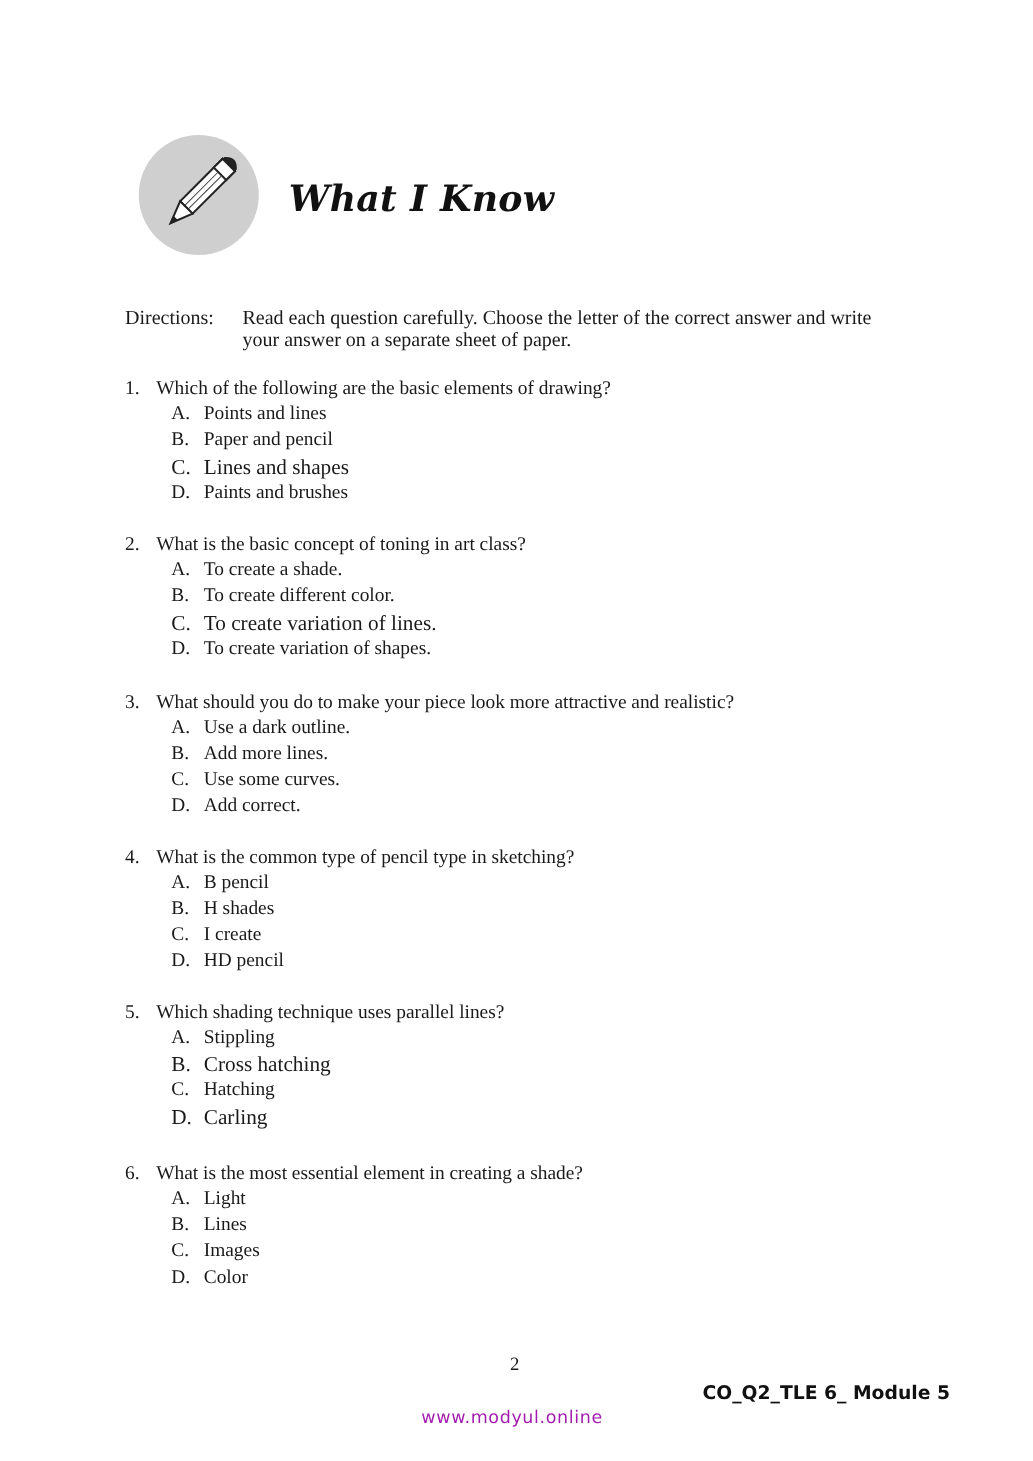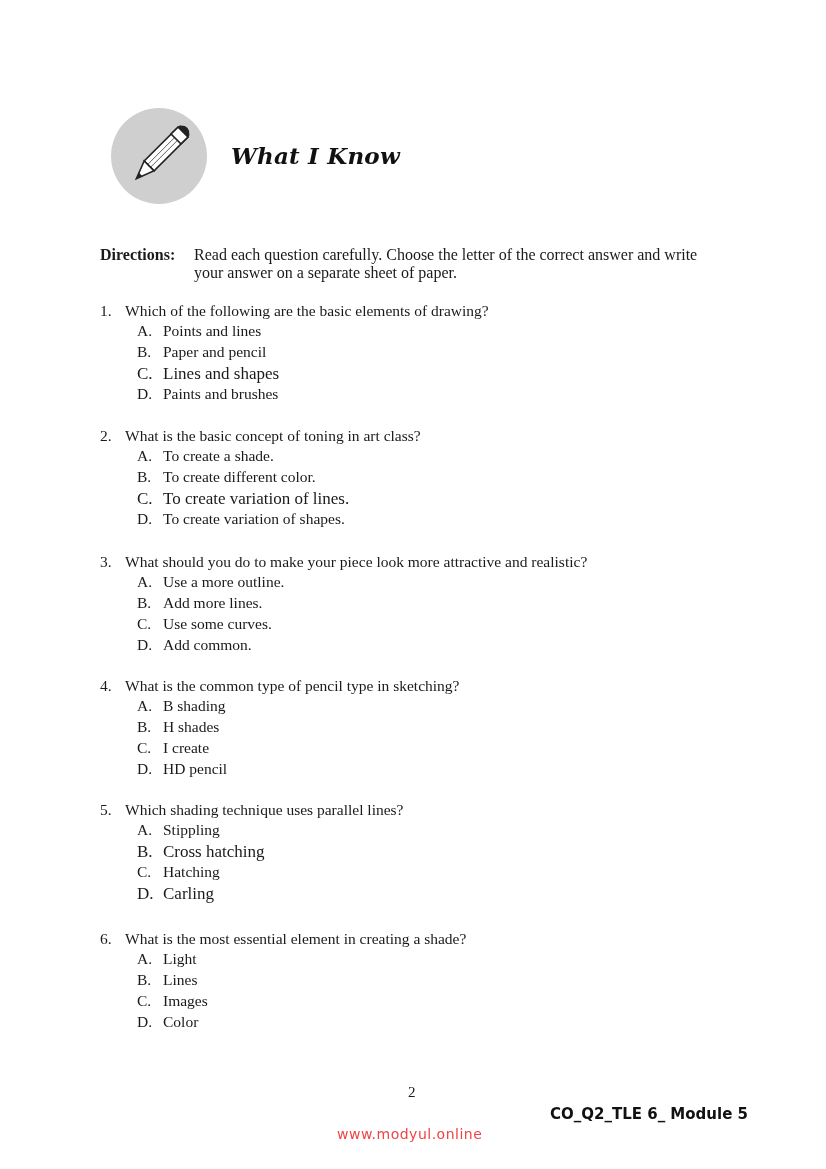--- a/index.html
+++ b/index.html
@@ -4,38 +4,38 @@
 <style>
   html, body { margin: 0; padding: 0; background: #ffffff; }
   body { width: 826px; height: 1169px; position: relative; overflow: hidden;
          font-family: "DejaVu Serif", "Liberation Serif", serif; color: #1a1a1a; }
   .header { position: absolute; left: 111px; top: 108px; }
   .icon-circle { position: absolute; left: 0; top: 0; width: 96px; height: 96px;
                  border-radius: 50%; background: #cfcfcf; }
   .icon-circle svg { position: absolute; left: 0; top: 0; }
   .title { position: absolute; left: 120px; top: 34px; white-space: nowrap;
            font-family: "DejaVu Serif", serif; font-weight: bold; font-style: italic;
-           font-size: 23px; color: #111; letter-spacing: 0.2px; }
+           font-size: 29px; color: #111; letter-spacing: 0.2px; }
   .directions { position: absolute; left: 100px; top: 246px; font-size: 14.6px; line-height: 18px;
                 font-family: "Liberation Serif", serif; font-size: 16px; }
-  .directions .lbl { position: absolute; left: 0; top: 0; white-space: nowrap; font-weight: bold; }
+  .directions .lbl { position: absolute; left: 0; top: 0; white-space: nowrap; }
   .directions .txt { position: absolute; left: 94px; top: 0; width: 530px; }
   .q { position: absolute; left: 100px; font-family: "Liberation Serif", serif; font-size: 15.5px; }
   .q .stem { position: relative; height: 20px; white-space: nowrap; }
   .q .num { position: absolute; left: 0; top: 0; }
   .q .stext { position: absolute; left: 25px; top: 0; }
   .q .opt { position: relative; height: 21px; white-space: nowrap; }
   .q .opt .ol { position: absolute; left: 37px; top: 0; }
   .q .opt .ot { position: absolute; left: 63px; top: 0; }
   .q .opt.big { font-size: 17px; }
   .pageno { position: absolute; left: 408px; top: 1084px; font-family: "Liberation Serif", serif; font-size: 15px; }
-  .module { position: absolute; right: 78px; top: 1105px; font-family: "DejaVu Sans", sans-serif;
+  .module { position: absolute; right: 66px; top: 1105px; font-family: "DejaVu Sans", sans-serif;
             font-weight: bold; font-size: 15px; color: #111; white-space: nowrap; }
   .watermark { position: absolute; left: 337px; top: 1126px; font-family: "DejaVu Sans", sans-serif;
-               font-size: 14px; color: #ef4444; letter-spacing: 0.5px; }
+               font-size: 14px; color: #a21caf; letter-spacing: 0.5px; }
 </style>
 </head>
 <body>
 
 <div class="header">
   <div class="icon-circle">
     <svg width="96" height="96" viewBox="0 0 96 96">
       <g transform="rotate(45 48 48)">
         <rect x="41" y="14" width="14" height="48" fill="#ffffff" stroke="#222" stroke-width="1.6"></rect>
         <rect x="41" y="14" width="14" height="10" fill="#ffffff" stroke="#222" stroke-width="1.6"></rect>
@@ -101,44 +101,44 @@
     </div>
 </div>
 
 <div class="q" style="top:553px">
   <div class="stem">
       <span class="num">3.</span>
       <span class="stext">What should you do to make your piece look more attractive and realistic?</span>
     </div>
   <div class="opt">
       <span class="ol">A.</span>
-      <span class="ot">Use a more outline.</span>
+      <span class="ot">Use a dark outline.</span>
     </div>
   <div class="opt">
       <span class="ol">B.</span>
       <span class="ot">Add more lines.</span>
     </div>
   <div class="opt">
       <span class="ol">C.</span>
       <span class="ot">Use some curves.</span>
     </div>
   <div class="opt">
       <span class="ol">D.</span>
-      <span class="ot">Add common.</span>
+      <span class="ot">Add correct.</span>
     </div>
 </div>
 
 <div class="q" style="top:677px">
   <div class="stem">
       <span class="num">4.</span>
       <span class="stext">What is the common type of pencil type in sketching?</span>
     </div>
   <div class="opt">
       <span class="ol">A.</span>
-      <span class="ot">B shading</span>
+      <span class="ot">B pencil</span>
     </div>
   <div class="opt">
       <span class="ol">B.</span>
       <span class="ot">H shades</span>
     </div>
   <div class="opt">
       <span class="ol">C.</span>
       <span class="ot">I create</span>
     </div>
   <div class="opt">

